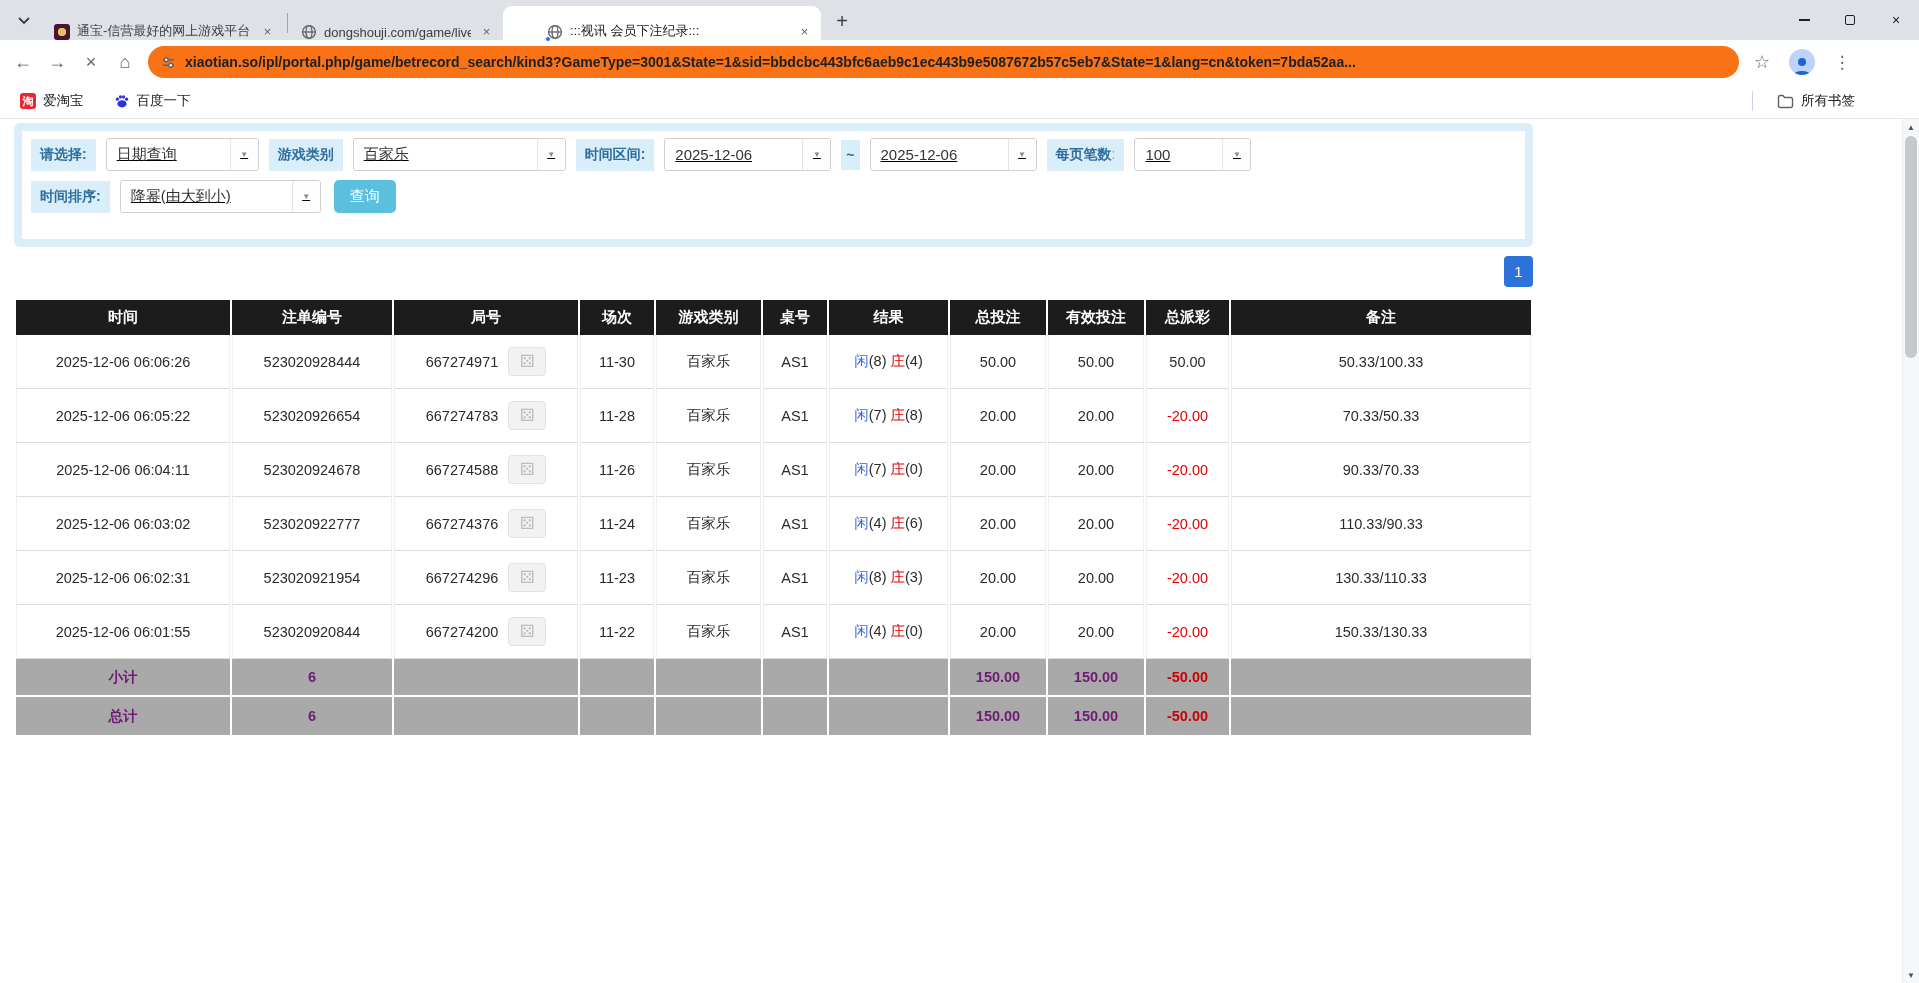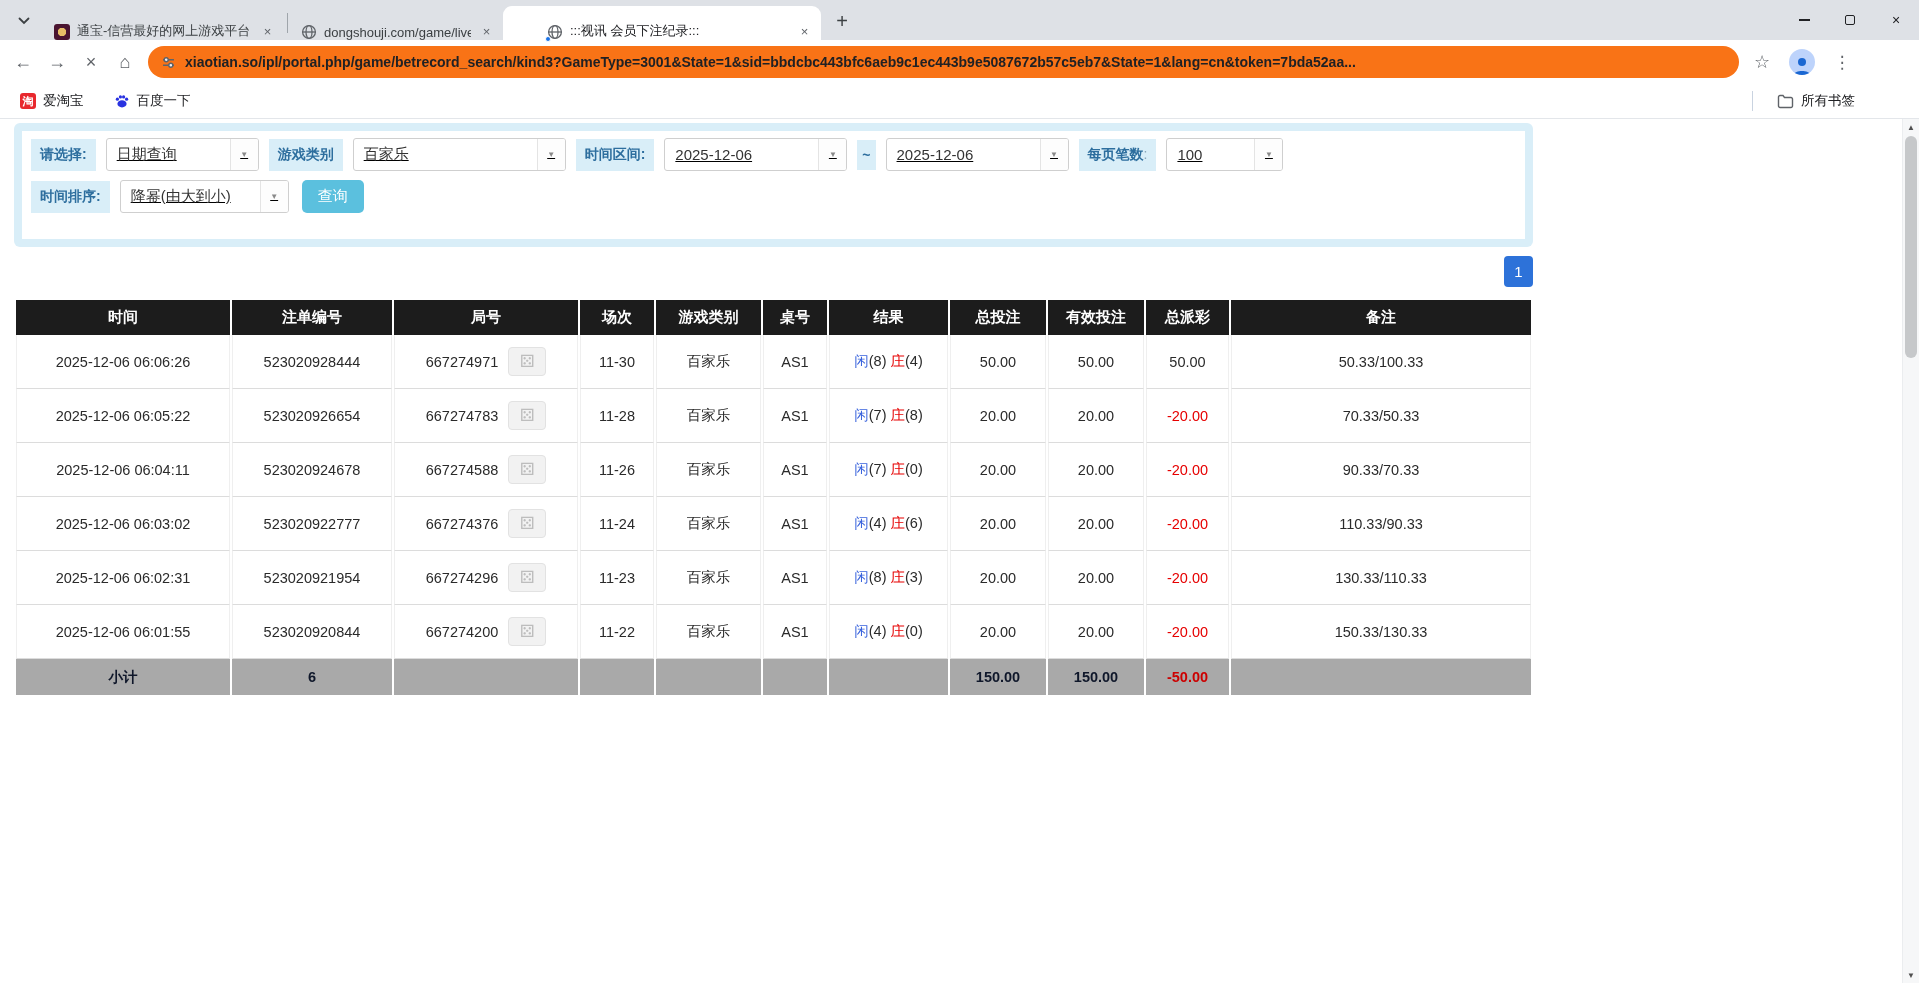--- a/index.html
+++ b/index.html
@@ -48,42 +48,42 @@
   .page { padding:4px 0 0 14px; width:1902px; }
 
   .filter-panel { width:1519px; background:var(--panel_bg,#d9eef8); border-radius:6px; padding:8px; }
   .filter-inner { background:#fff; padding:7px 9px 26px 9px; display:flex; flex-direction:column; gap:9px; }
   .filter-row { display:flex; align-items:center; gap:10px; }
   .chip { background:var(--panel_bg,#d9eef8); color:var(--label_text,#2d6e9e); font-weight:bold; font-size:14px; padding:7px 9px; white-space:nowrap; }
   .chip .colon-soft { color:#8aa6b8; font-weight:normal; }
   .combo { display:flex; align-items:stretch; border:1px solid #cfcfcf; border-radius:3px; background:#fff; height:33px; overflow:hidden; cursor:pointer;text-decoration:underline; }
   .combo-text { display:flex; align-items:center; padding:0 10px; font-size:15px; color:#333; flex:1; white-space:nowrap; overflow:hidden; }
   .combo-arrow { width:28px; border-left:1px solid #e4e4e4; display:flex; align-items:center; justify-content:center; color:#8a8a8a; font-size:8px; background:#fdfdfd; }
-  .w-query { width:153px; } .w-game { width:213px; } .w-date { width:183px; } .w-size { width:117px; } .w-sort { width:169px; }
+  .w-query { width:153px; } .w-game { width:213px; } .w-date { width:167px; } .w-size { width:117px; } .w-sort { width:201px; }
   .tilde-chip { padding:7px 5px; }
   .search-btn { height:33px; padding:0 16px; background:var(--search_button_bg,#5bc0de); color:#fff; border:none; border-radius:5px; font-size:15px; font-family:inherit; cursor:pointer; margin-left:3px; }
 
   .summary-bar { margin-top:15px; width:1519px; height:44px; background:var(--success_bg,#dff0d8); display:flex; align-items:center; justify-content:space-between; padding:0 16px 0 30px; }
   .summary-left { color:var(--success_text,#3c763d); font-size:15px; }
   .summary-notice { color:var(--notice_red,#ff2b2b); font-size:15px; }
 
   .pagination-row { width:1519px; display:flex; justify-content:flex-end; margin-top:9px; }
   .page-btn { min-width:29px; height:31px; padding:0 6px; background:var(--accent_blue,#2d72d9); color:#fff; display:flex; align-items:center; justify-content:center; border-radius:4px; font-size:15px; cursor:pointer; }
 
   table.betting { margin-top:13px; width:1519px; border-collapse:separate; border-spacing:2px 0; table-layout:fixed; }
   table.betting th { background:var(--table_header_bg,#1c1c1c); color:#fff; height:35px; font-size:15px; font-weight:bold; text-align:center; }
   table.betting tbody td { height:54px; text-align:center; font-size:14.5px; color:#2a2a2a; background:#fff; border-bottom:1px solid #dcdcdc; border-left:1px solid #efefef; border-right:1px solid #efefef; }
   .cell-flex { display:flex; align-items:center; justify-content:center; gap:10px; }
   .dice-btn { width:38px; height:29px; background:#f2f2f2; border:1px solid #e2e2e2; border-radius:4px; display:inline-flex; align-items:center; justify-content:center; cursor:pointer; }
   .die-glyph { color:#bdbdbd; font-size:17px; line-height:1; }
   .res-player { color:var(--player_blue,#3a64dd); }
   .res-banker { color:var(--banker_red,#e60000); }
   .t-blue { color:var(--link_blue,#3a64dd); }
   .money.neg { color:var(--negative_red,#e60000); }
-  table.betting tfoot td { background:var(--table_footer_bg,#a9a9a9); color:#0f172a; font-weight:bold; height:38px; text-align:center; font-size:14.5px; }
+  table.betting tfoot td { background:var(--table_footer_bg,#a9a9a9); color:#701a75; font-weight:bold; height:38px; text-align:center; font-size:14.5px; }
   table.betting tfoot tr.subtotal td { border-bottom:2px solid #fff; }
   table.betting tfoot td.money.neg { color:var(--footer_negative_red,#cc0000); }
 
   
   .scrollbar { position:fixed; right:0; top:119px; bottom:0; width:17px; background:#f6f7f8; border-left:1px solid #ebedef; }
   .scroll-arrow { height:16px; display:flex; align-items:center; justify-content:center; font-size:8px; color:#505050; cursor:pointer; }
   .scroll-arrow.down { position:absolute; bottom:0; left:0; right:0; }
   .scroll-thumb { position:absolute; top:17px; left:2px; width:12px; height:222px; background:#c6c8ca; border-radius:6px; cursor:grab; }
 
   svg { display:block; }
@@ -422,20 +422,33 @@
         <td></td>
         <td></td>
         <td></td>
         <td></td>
         <td></td>
         <td class="money">150.00</td>
         <td class="money">150.00</td>
         <td class="money neg">-50.00</td>
         <td></td>
       </tr>
+      <tr>
+        <td>总计</td>
+        <td>6</td>
+        <td></td>
+        <td></td>
+        <td></td>
+        <td></td>
+        <td></td>
+        <td class="money">150.00</td>
+        <td class="money">150.00</td>
+        <td class="money neg">-50.00</td>
+        <td></td>
+      </tr>
     </tfoot>
   </table>
 </div>
 
 <div class="scrollbar">
   <div class="scroll-arrow">▲</div>
   <div class="scroll-thumb"></div>
   <div class="scroll-arrow down">▼</div>
 </div>
 

